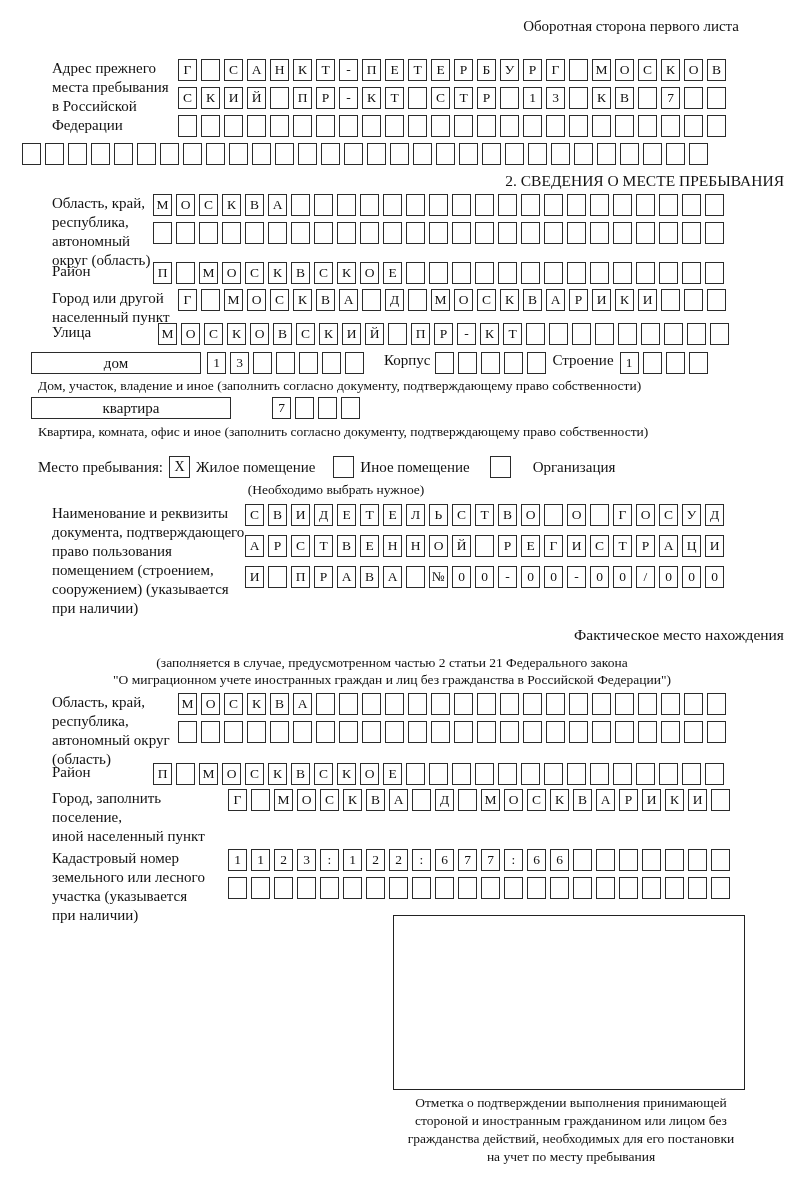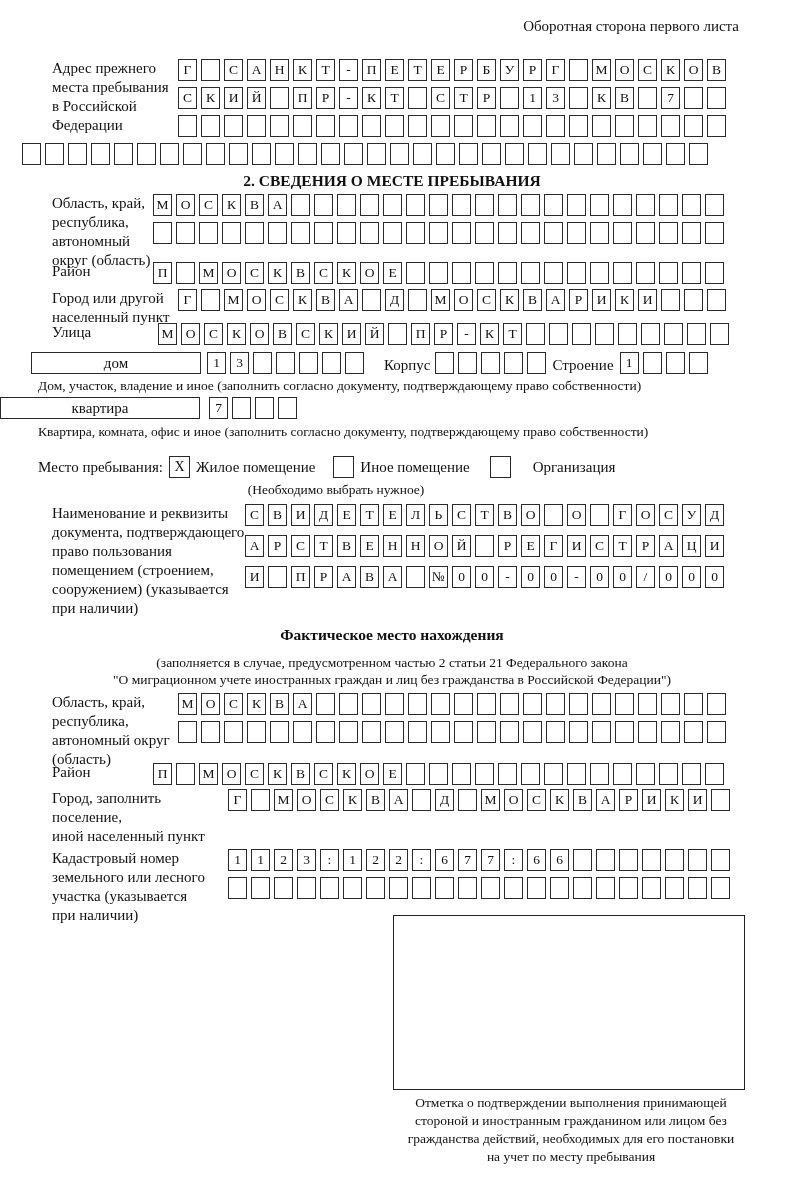--- a/index.html
+++ b/index.html
@@ -26,21 +26,21 @@
     display:flex;align-items:center;justify-content:center;
     font-size:15px;flex-shrink:0;background:#fff;
   }
   .chk{
     width:19px;height:20px;border:1.5px solid #2b2b2b;margin:0 6px;
     display:flex;align-items:center;justify-content:center;
     font-size:14px;flex-shrink:0;background:#fff;
   }
   .note{font-size:13.5px;line-height:17px;}
   .center{text-align:center;}
-  .sec-title{font-weight:bold;font-size:15.5px;text-align:center;}
+  .sec-title{font-weight:normal;font-size:15.5px;text-align:right;}
   .stamp-box{margin-left:393px;width:352px;height:175px;border:1.6px solid #222;box-sizing:border-box;background:#fff;}
   .stamp-note{margin-left:375px;width:392px;text-align:center;font-size:13.5px;line-height:18px;white-space:pre-line;}
   .mesto-row{font-size:15px;align-items:center;}
 </style>
 </head>
 <body>
 
 <div class="page">
 
   <div class="corner">Оборотная сторона первого листа</div>
@@ -315,21 +315,21 @@
         <span class="cell"></span>
         <span class="cell"></span>
         <span class="cell"></span>
         <span class="cell"></span>
         <span class="cell"></span>
         <span class="cell"></span>
         <span class="cell"></span>
       </div>
   </div>
 
-  <div class="frow" style="margin-top:7px;margin-left:31px;align-items:flex-end;">
+  <div class="frow" style="margin-top:7px;margin-left:31px;align-items:flex-start;">
     <div class="wbox" style="width:168px;">дом</div>
     <div class="cells" style="margin-left:6px;">
         <span class="cell">1</span>
         <span class="cell">3</span>
         <span class="cell"></span>
         <span class="cell"></span>
         <span class="cell"></span>
         <span class="cell"></span>
         <span class="cell"></span>
       </div>
@@ -344,21 +344,21 @@
     <div style="font-size:15px;margin:0 6px 0 2px;">Строение</div>
     <div class="cells">
         <span class="cell">1</span>
         <span class="cell"></span>
         <span class="cell"></span>
         <span class="cell"></span>
       </div>
   </div>
   <div class="note" style="margin:3px 0 0 38px;">Дом, участок, владение и иное (заполнить согласно документу, подтверждающему право собственности)</div>
 
-  <div class="frow" style="margin-top:3px;align-items:flex-end;">
+  <div class="frow" style="margin-top:3px;margin-left:31px;align-items:flex-end;gap:32px;">
     <div class="wbox" style="width:198px;">квартира</div>
     <div class="cells" style="margin-left:9px;">
         <span class="cell">7</span>
         <span class="cell"></span>
         <span class="cell"></span>
         <span class="cell"></span>
       </div>
   </div>
   <div class="note" style="margin:4px 0 0 38px;">Квартира, комната, офис и иное (заполнить согласно документу, подтверждающему право собственности)</div>
 

